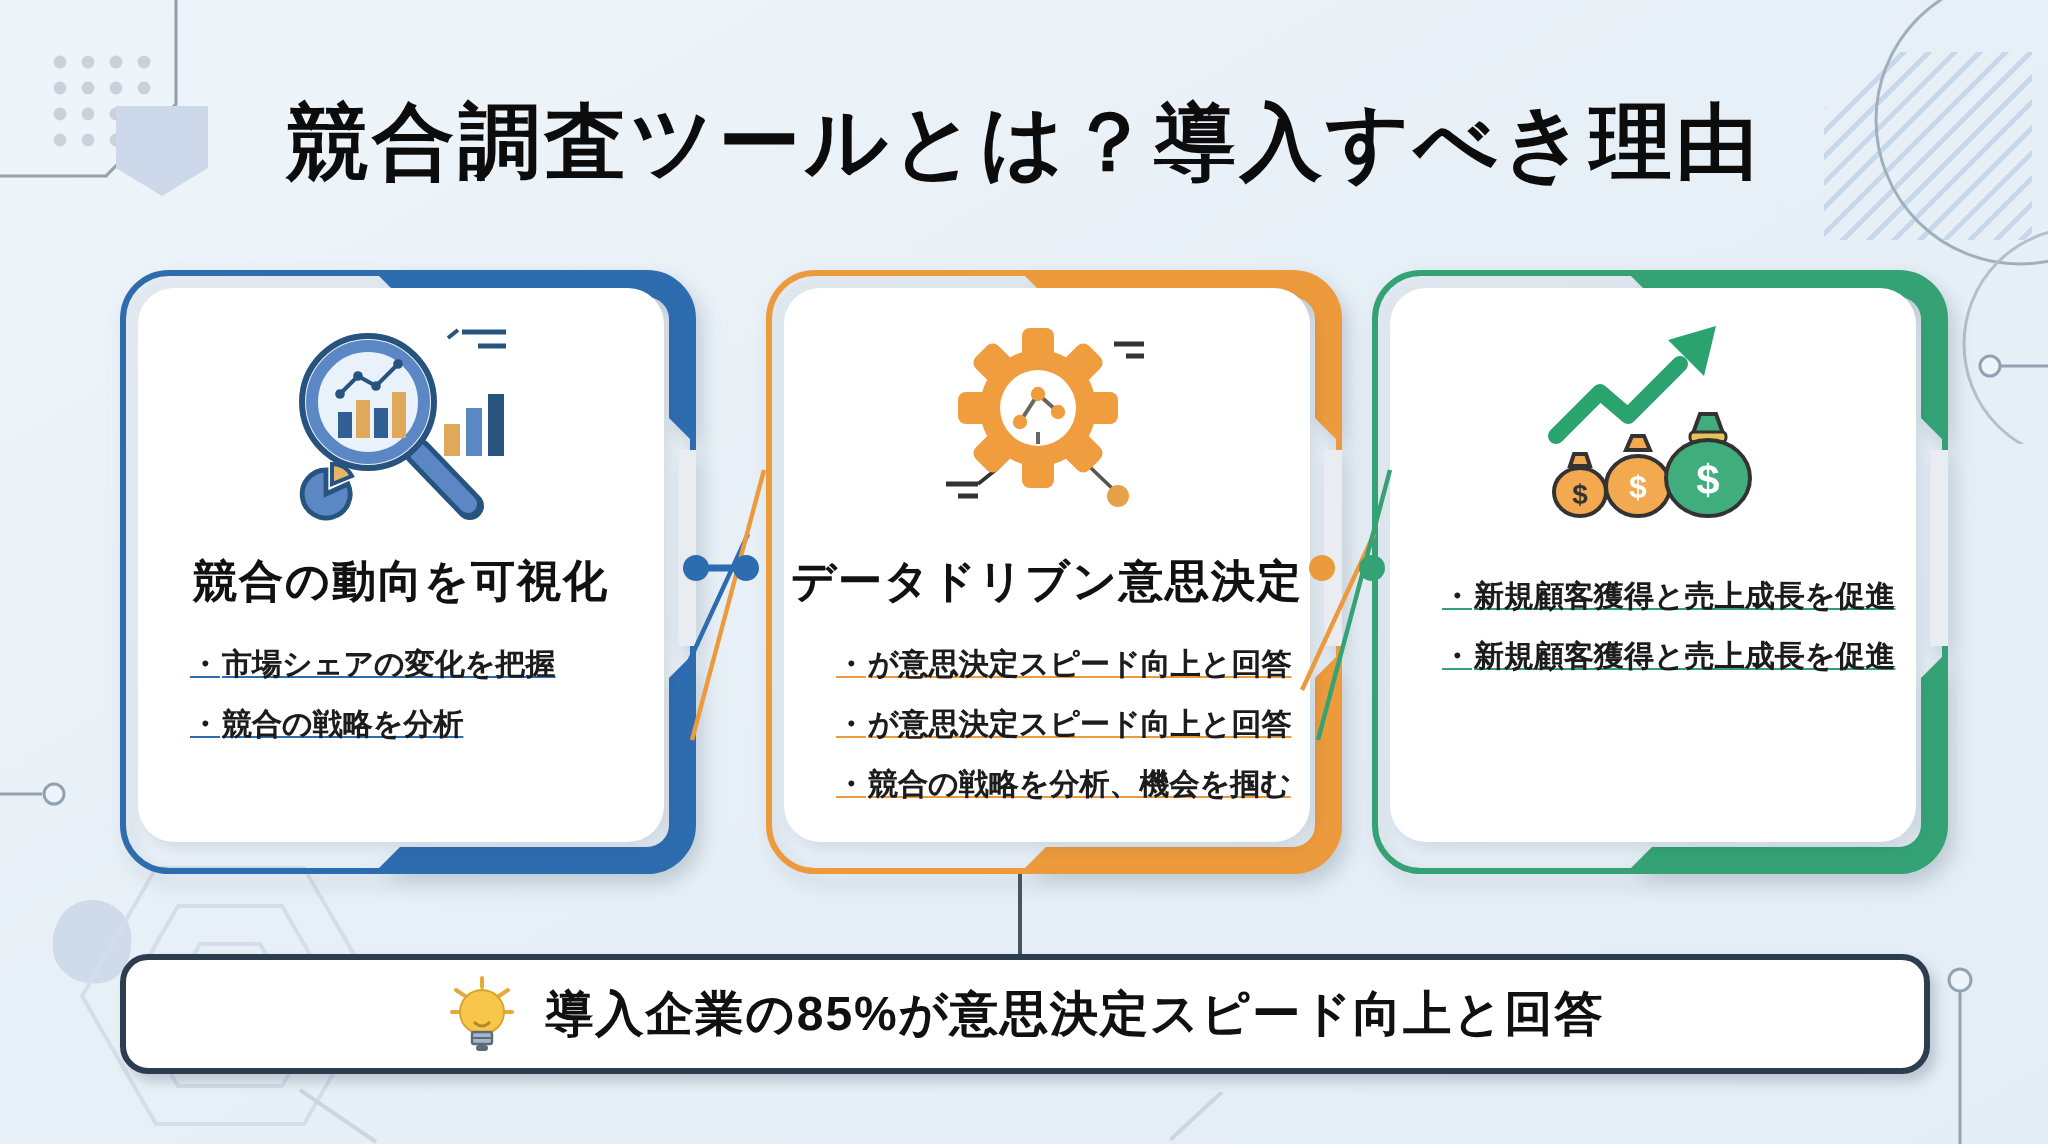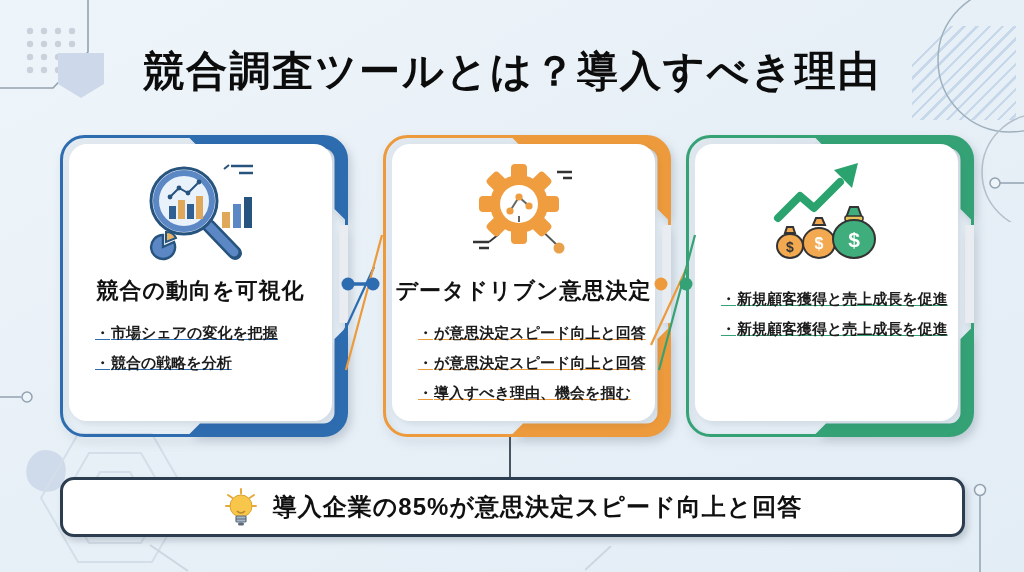--- a/index.html
+++ b/index.html
@@ -204,21 +204,21 @@
           <line x1="60" y1="60" x2="60" y2="66" stroke="#666" stroke-width="2"></line>
           <circle cx="51" cy="55" r="3.6" fill="#ef9d3f"></circle>
           <circle cx="60" cy="41" r="3.6" fill="#ef9d3f"></circle>
           <circle cx="70" cy="50" r="3.6" fill="#ef9d3f"></circle>
         </svg>
       </div>
       <h2 class="card-heading">データドリブン意思決定</h2>
       <ul class="bullets">
         <li><span class="bdot">・</span><span>が意思決定スピード向上と回答</span></li>
         <li><span class="bdot">・</span><span>が意思決定スピード向上と回答</span></li>
-        <li><span class="bdot">・</span><span>導入すべき理由、機会を掴む</span></li>
+        <li><span class="bdot">・</span><span>競合の戦略を分析、機会を掴む</span></li>
       </ul>
     </div>
   </div>
 
   <div class="card card-green">
     <svg class="frame" width="288" height="302">
       <rect x="1.5" y="1.5" width="285" height="299" rx="23" fill="none" stroke="currentColor" stroke-width="3"></rect>
       <rect x="279" y="90" width="10" height="98" fill="#e9edf2"></rect>
       <path d="M128,1.5 L263.5,1.5 A23,23 0 0 1 286.5,24.5 L286.5,86 L274.5,74 L274.5,24.5 A11,11 0 0 0 263.5,13.5 L140,13.5 Z" fill="currentColor"></path>
       <path d="M286.5,192 L286.5,277.5 A23,23 0 0 1 263.5,300.5 L128,300.5 L140,288.5 L263.5,288.5 A11,11 0 0 0 274.5,277.5 L274.5,204 Z" fill="currentColor"></path>

